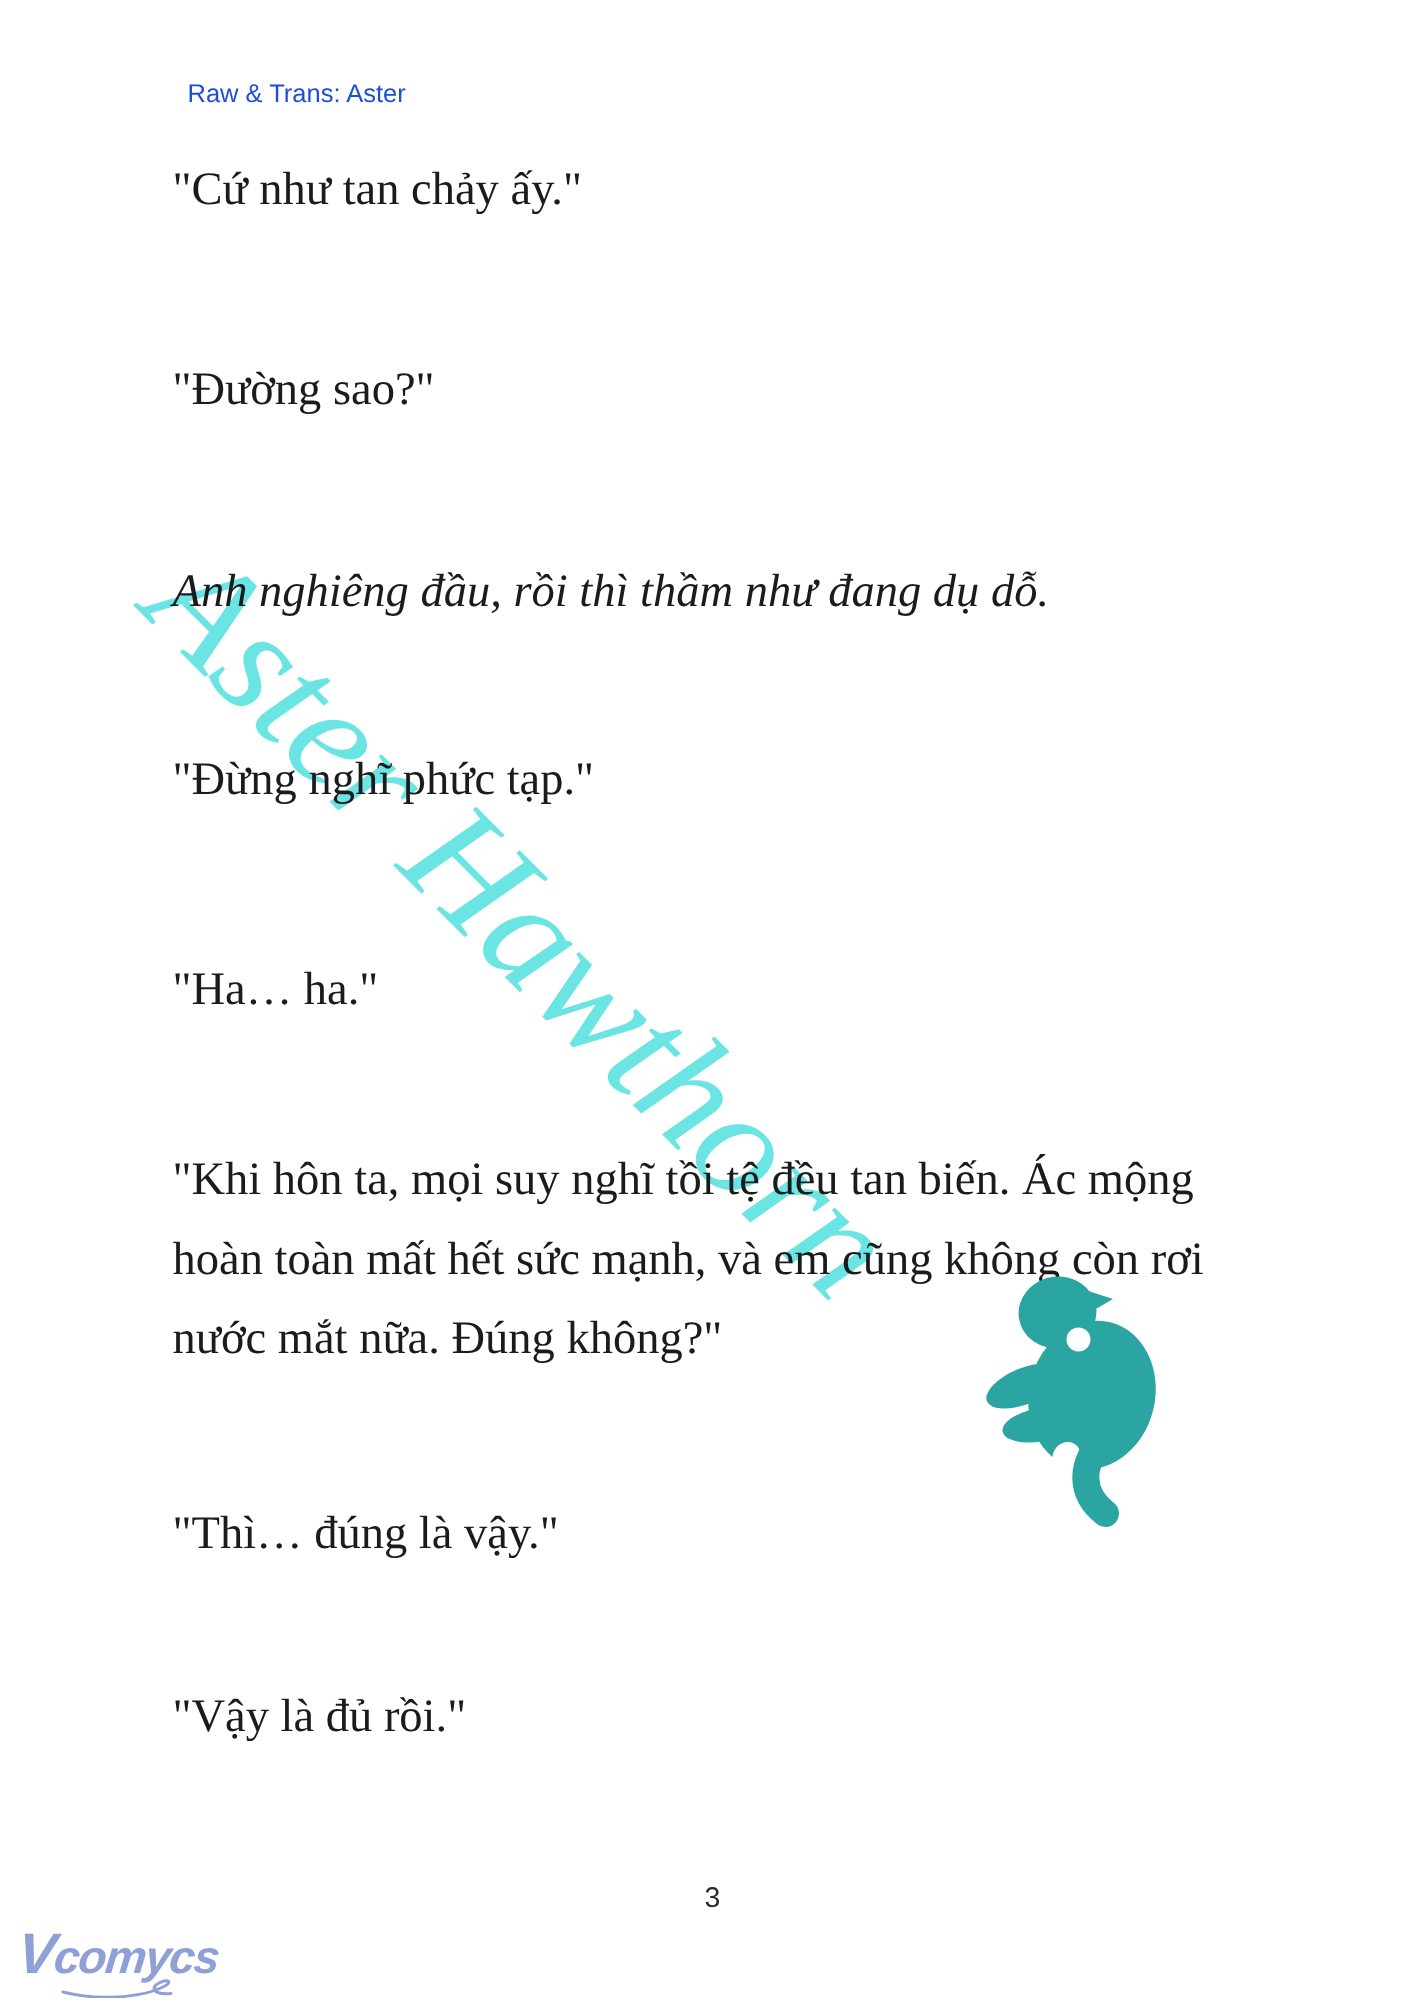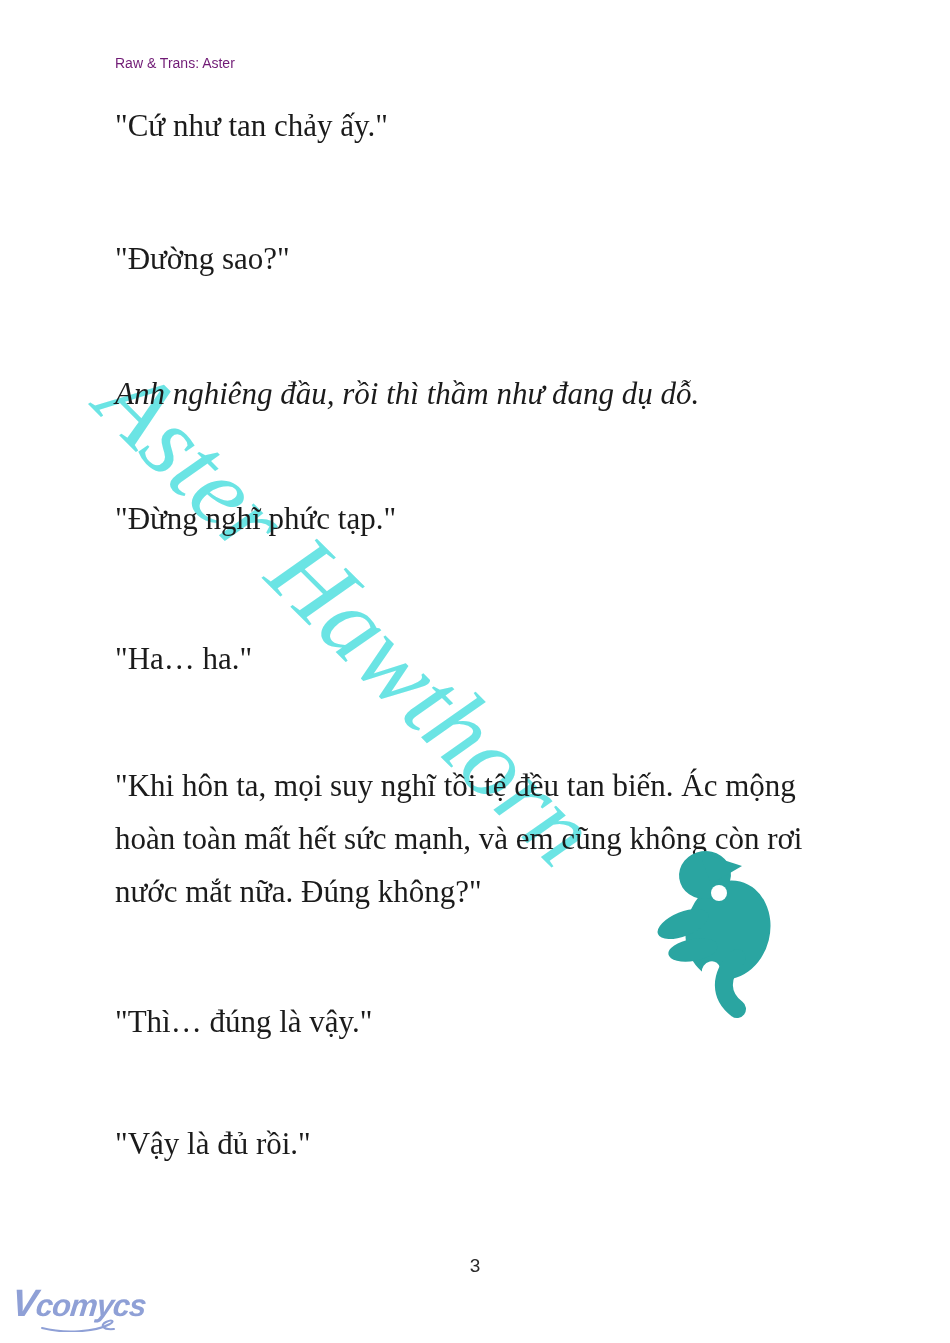--- a/index.html
+++ b/index.html
@@ -12,26 +12,26 @@
     width: 950px;
     height: 1343px;
     background: #ffffff;
     overflow: hidden;
     font-family: "Liberation Serif", serif;
   }
 
   
   .doc-header {
     position: absolute;
-    left: 115px;
+    left: 125px;
     top: 52px;
     font-family: "Liberation Sans", sans-serif;
-    font-size: 14px;
+    font-size: 17px;
     line-height: 22px;
-    color: #701a75;
+    color: #1d4ed8;
     white-space: nowrap;
   }
 
   
   .watermark {
     position: absolute;
     left: 152px;
     top: 348px;
     font-family: "Liberation Serif", serif;
     font-style: italic;

